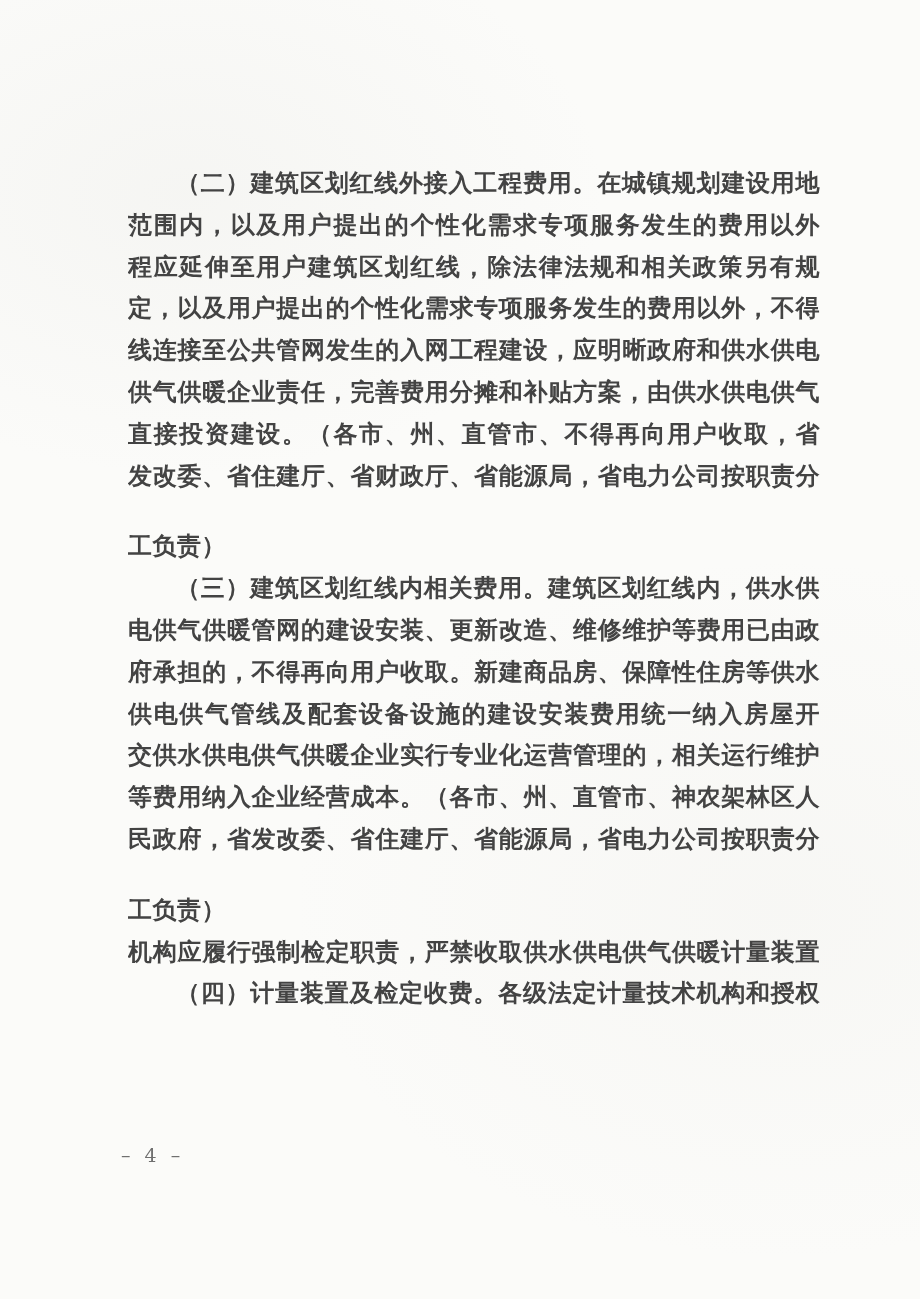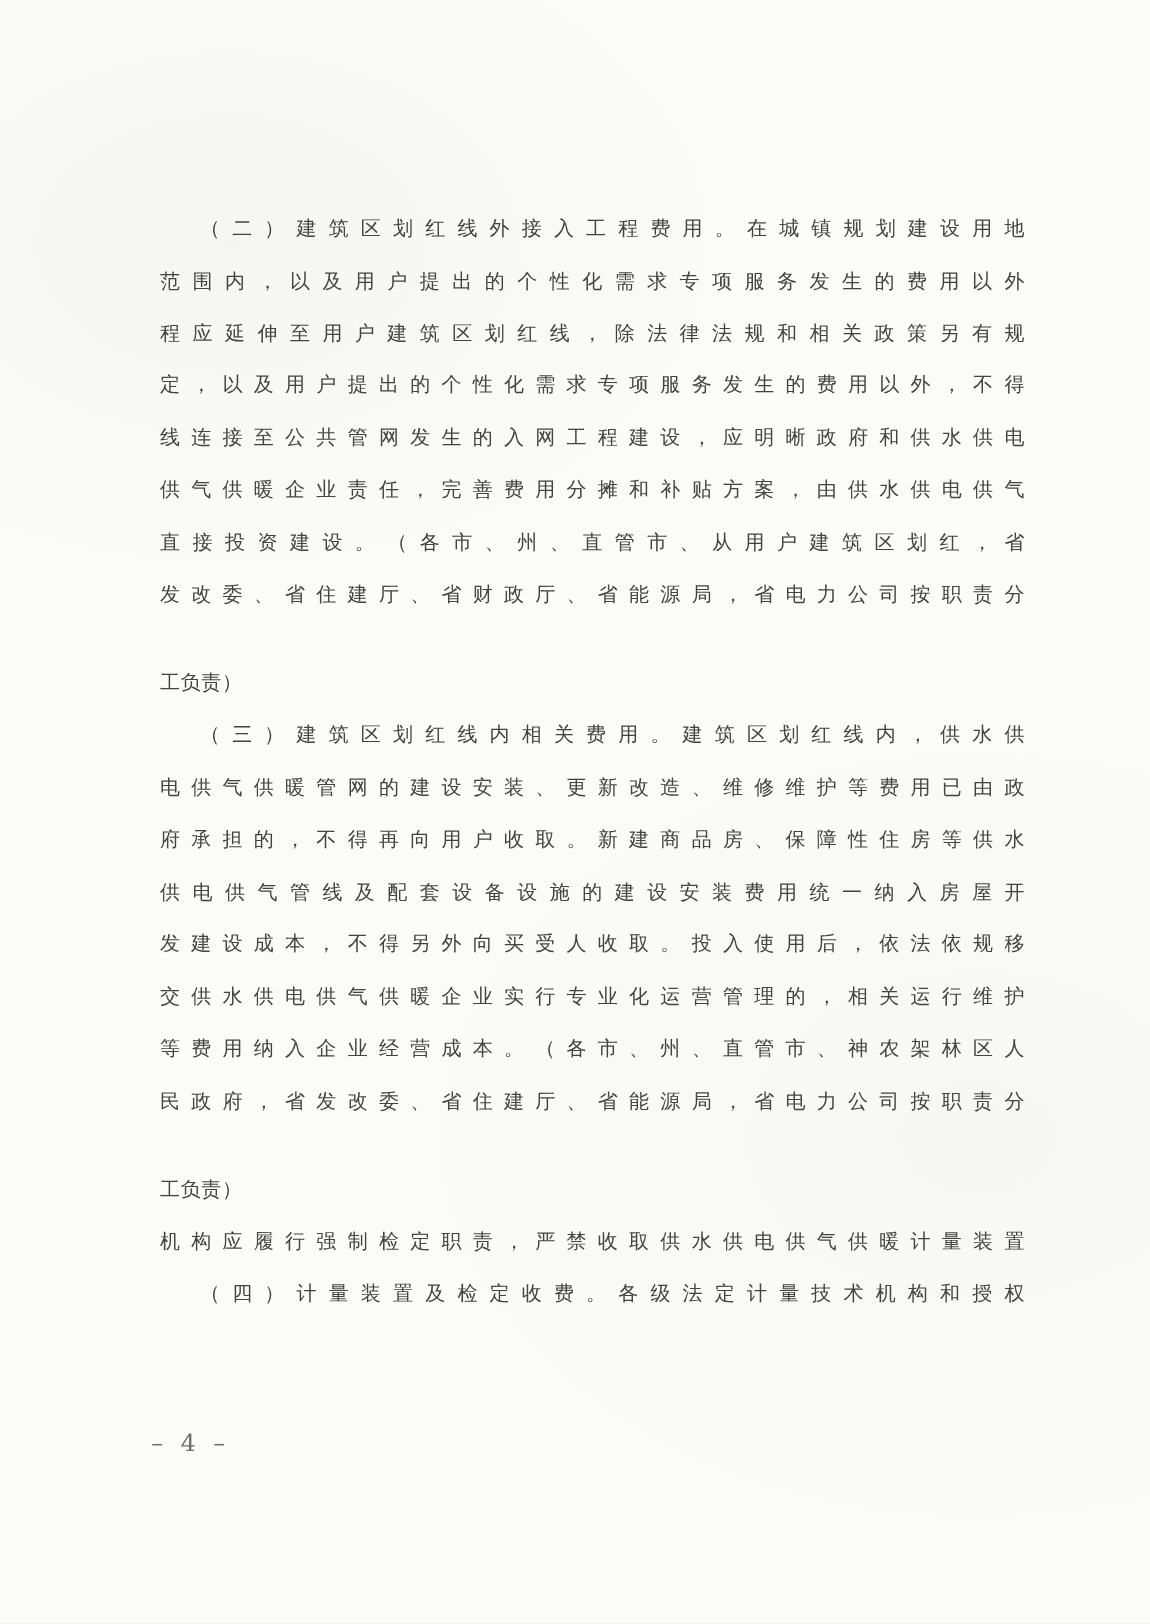--- a/index.html
+++ b/index.html
@@ -19,29 +19,29 @@
     overflow: hidden;
     font-family: "DejaVu Serif", "Liberation Serif", serif;
   }
   .text-block {
     position: absolute;
     left: 128px;
     top: 162px;
     width: 692px;
   }
   .line {
-    font-size: 16px;
+    font-size: 24px;
     line-height: 41.8px;
     height: 41.8px;
     color: #434343;
     text-align: justify;
     text-align-last: justify;
     text-justify: inter-character;
     overflow: hidden;
-    font-weight: 400;
+    font-weight: 700;
     letter-spacing: 0.5px;
   }
   .line.indent {
     text-indent: 2em;
   }
   .line.para-end {
     text-align: left;
     text-align-last: left;
     margin-top: 29px;
   }
@@ -59,28 +59,27 @@
 <body>
 
 <div class="page">
   <div class="text-block">
       <div class="line indent">（二）建筑区划红线外接入工程费用。在城镇规划建设用地</div>
       <div class="line">范围内，以及用户提出的个性化需求专项服务发生的费用以外</div>
       <div class="line">程应延伸至用户建筑区划红线，除法律法规和相关政策另有规</div>
       <div class="line">定，以及用户提出的个性化需求专项服务发生的费用以外，不得</div>
       <div class="line">线连接至公共管网发生的入网工程建设，应明晰政府和供水供电</div>
       <div class="line">供气供暖企业责任，完善费用分摊和补贴方案，由供水供电供气</div>
-      <div class="line">直接投资建设。（各市、州、直管市、从用户建筑区划红，省</div>
+      <div class="line">直接投资建设。（各市、州、直管市、不得再向用户收取，省</div>
       <div class="line">发改委、省住建厅、省财政厅、省能源局，省电力公司按职责分</div>
       <div class="line para-end">工负责）</div>
       <div class="line indent">（三）建筑区划红线内相关费用。建筑区划红线内，供水供</div>
       <div class="line">电供气供暖管网的建设安装、更新改造、维修维护等费用已由政</div>
       <div class="line">府承担的，不得再向用户收取。新建商品房、保障性住房等供水</div>
       <div class="line">供电供气管线及配套设备设施的建设安装费用统一纳入房屋开</div>
-      <div class="line">发建设成本，不得另外向买受人收取。投入使用后，依法依规移</div>
       <div class="line">交供水供电供气供暖企业实行专业化运营管理的，相关运行维护</div>
       <div class="line">等费用纳入企业经营成本。（各市、州、直管市、神农架林区人</div>
       <div class="line">民政府，省发改委、省住建厅、省能源局，省电力公司按职责分</div>
       <div class="line para-end">工负责）</div>
       <div class="line">机构应履行强制检定职责，严禁收取供水供电供气供暖计量装置</div>
       <div class="line indent">（四）计量装置及检定收费。各级法定计量技术机构和授权</div>
     </div>
   <div class="page-number">– 4 –</div>
 </div>
 

